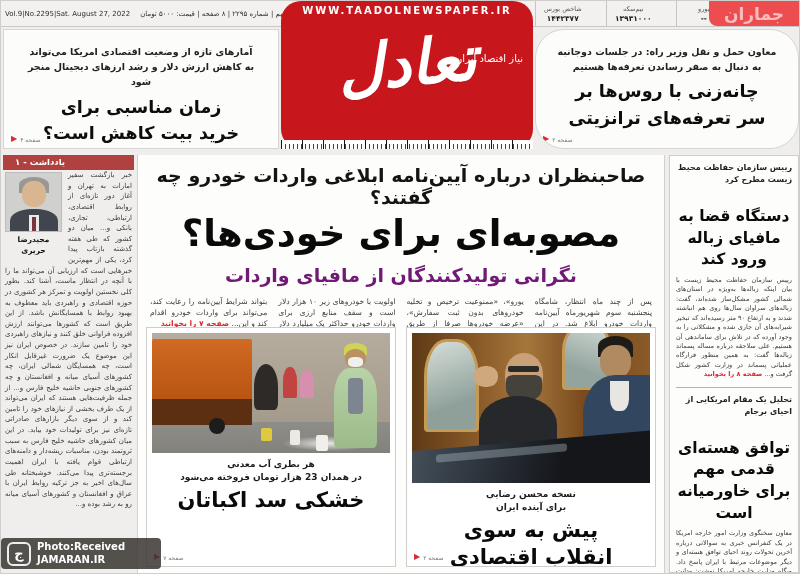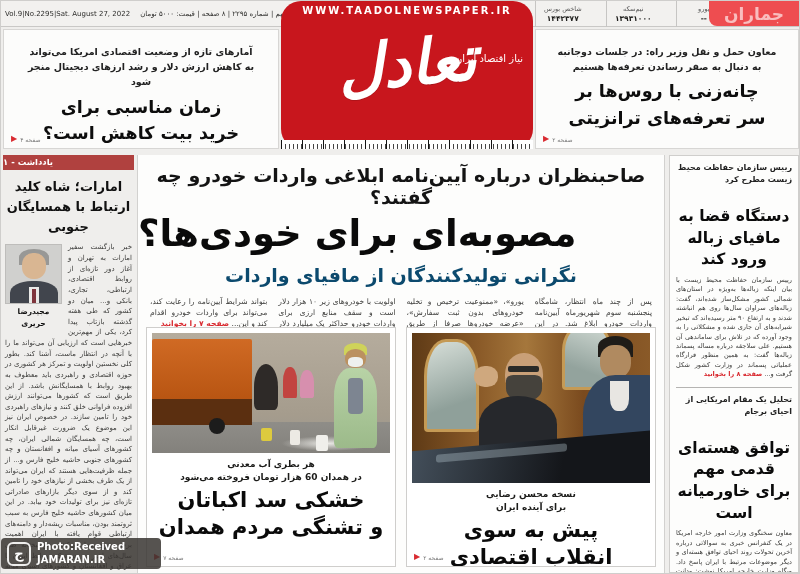--- a/index.html
+++ b/index.html
@@ -32,34 +32,34 @@
   .mast-ruler { position:absolute; bottom:0; left:0; right:0; height:9px; background-color:#fff;
       background-image:
         repeating-linear-gradient(90deg,#111 0 1px,transparent 1px 21px),
         repeating-linear-gradient(90deg,#444 0 1px,transparent 1px 4px);
       background-size:100% 100%,100% 55%; background-position:0 0,0 100%; background-repeat:repeat-x; }
 
   
   .hdr-block { position:absolute; top:28px; height:120px; background:#fcfcfb;
                border:1px solid #d7d6d4; padding-top:14px; overflow:hidden; }
   .hdr-left  { left:2px;  width:276px; }
-  .hdr-right { left:534px; width:264px; }
+  .hdr-right { left:534px; width:264px;border-radius:29px; }
   .hdr-kicker { direction:rtl; text-align:center; font-size:9.5px; font-weight:bold; color:#222;
                 line-height:1.6; max-width:230px; margin:0 auto; }
   .hdr-headline { direction:rtl; text-align:center; font-size:17.5px; font-weight:800; color:#0d0d0d;
                   line-height:1.5; max-width:200px; margin:4px auto 0; }
   .page-mark { position:absolute; left:7px; bottom:5px; display:flex; align-items:center; gap:3px;
                direction:ltr; z-index:3; }
   .page-mark .tri { color:#d92b31; font-size:8px; line-height:1; }
   .page-mark .ptxt { font-size:6px; color:#777; direction:rtl; }
 
   
   .note-col { position:absolute; left:2px; top:154px; width:131px; height:418px; overflow:hidden; }
   .note-label { background:#b0413f; color:#fff; font-size:8.5px; font-weight:bold; height:15px;
-                line-height:15px; padding:0 0; direction:rtl; text-align:left; }
+                line-height:15px; padding:0 12px; direction:rtl; text-align:left; }
   .note-headline { direction:rtl; text-align:center; font-size:13px; font-weight:800; color:#111;
                    line-height:1.55; margin:7px 2px 5px; }
   .note-body { direction:rtl; font-size:7px; line-height:1.52; text-align:justify; color:#3a3a38;
                padding:0 2px; }
   .author-box { float:left; width:57px; margin:2px 6px 1px 0; }
   .author-photo { position:relative; width:57px; height:60px; background:#d0d0ce; overflow:hidden;
                   border:1px solid #bebdbb; }
   .a-hair { position:absolute; left:13px; top:4px; width:30px; height:16px; background:#989896;
             border-radius:50% 50% 0 0; }
   .a-face { position:absolute; left:16px; top:8px; width:24px; height:26px; background:#d9b692;
@@ -69,23 +69,23 @@
   .a-shirt { position:absolute; left:23px; bottom:0; width:10px; height:16px; background:#e9e9e7; }
   .a-tie { position:absolute; left:26px; bottom:0; width:4px; height:14px; background:#7e343c; }
   .author-name { direction:rtl; text-align:center; font-size:7.5px; font-weight:800; color:#111;
                  margin-top:2px; }
 
   
   .lead-box { position:absolute; left:136px; top:154px; width:528px; height:418px; background:#fdfdfc;
               border-left:1px solid #d2d1cf; border-right:1px solid #d2d1cf; overflow:hidden; }
   .lead-overline { direction:rtl; text-align:center; font-size:19px; font-weight:800; color:#141414;
                    margin-top:9px; }
-  .lead-headline { direction:rtl; text-align:left; font-size:37px; font-weight:800; color:#0a0a0a;
+  .lead-headline { direction:rtl; text-align:center; font-size:37px; font-weight:800; color:#0a0a0a;
                    margin-top:5px; line-height:1.15; }
-  .lead-sub { direction:rtl; text-align:center; font-size:19px; font-weight:800; color:#0c4a6e;
+  .lead-sub { direction:rtl; text-align:center; font-size:19px; font-weight:800; color:#701a75;
               margin-top:8px; }
   .lead-body { direction:rtl; margin:10px 12px 0; column-count:4; column-gap:11px;
                font-size:7.6px; line-height:1.5; text-align:justify; color:#3c3c3a; height:72px;
                overflow:hidden; }
   .read-link { color:#d92b31; font-weight:800; }
 
   .photo-row { position:absolute; left:8px; right:8px; bottom:6px; height:240px; display:flex;
                gap:10px; direction:rtl; }
   .photo-block { flex:1; background:#fff; border:1px solid #cfcecc; position:relative; padding:5px;
                  overflow:hidden; }
@@ -239,21 +239,20 @@
     <div class="hdr-kicker">معاون حمل و نقل وزیر راه: در جلسات دوجانبه به دنبال به صفر رساندن تعرفه‌ها هستیم</div>
     <div class="hdr-headline">چانه‌زنی با روس‌ها بر سر تعرفه‌های ترانزیتی</div>
     <div class="page-mark">
       <span class="tri">▶</span>
       <span class="ptxt">صفحه ۲</span>
     </div>
   </div>
 
   <div class="note-col">
     <div class="note-label">یادداشت - ۱</div>
-    <div class="note-headline">امارات؛ شاه کلید ارتباط با همسایگان جنوبی</div>
     <div class="note-body">
       <span class="author-box" style="display:block;">
         <span class="author-photo" style="display:block;">
           <span class="a-hair"></span>
           <span class="a-face"></span>
           <span class="a-suit"></span>
           <span class="a-shirt"></span>
           <span class="a-tie"></span>
         </span>
         <span class="author-name" style="display:block;">مجیدرضا حریری</span>
@@ -322,25 +321,24 @@
           <div class="hm-worker">
             <div class="hm-w-body"></div>
             <div class="hm-w-panel"></div>
             <div class="hm-w-cap"></div>
             <div class="hm-w-head"></div>
             <div class="hm-w-mask"></div>
           </div>
         </div>
         <div class="photo-caption">
           <div>هر بطری آب معدنی</div>
-          <div>در همدان 60 هزار تومان فروخته می‌شود</div>
+          <div>در همدان 23 هزار تومان فروخته می‌شود</div>
         </div>
         <div class="photo-headline">
           <div>خشکی سد اکباتان</div>
-          <div>و تشنگی مردم همدان</div>
         </div>
         <div class="page-mark">
           <span class="tri">▶</span>
           <span class="ptxt">صفحه ۷</span>
         </div>
       </div>
 
     </div>
   </div>
 

